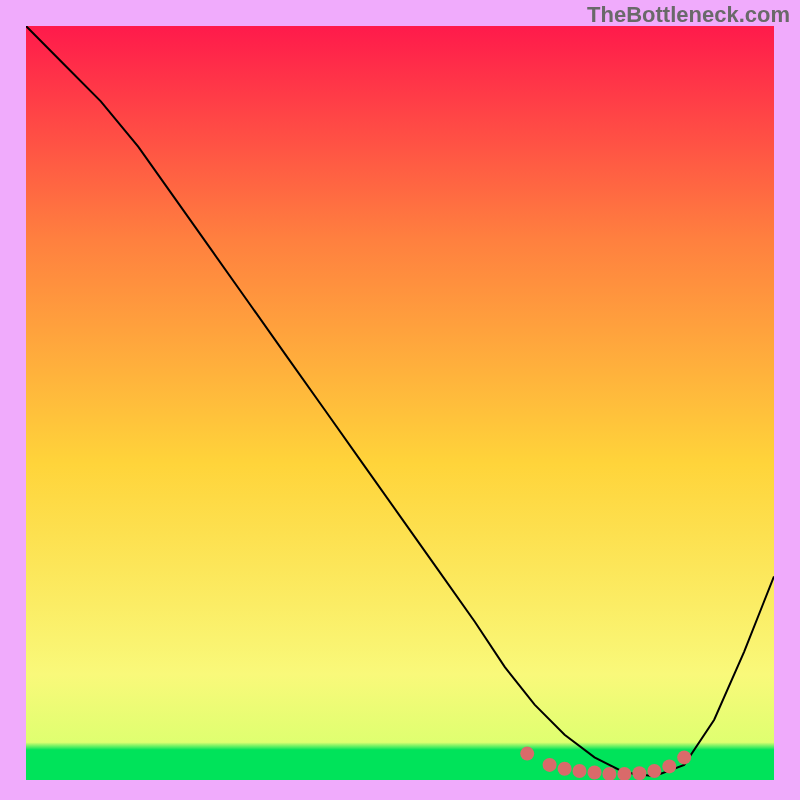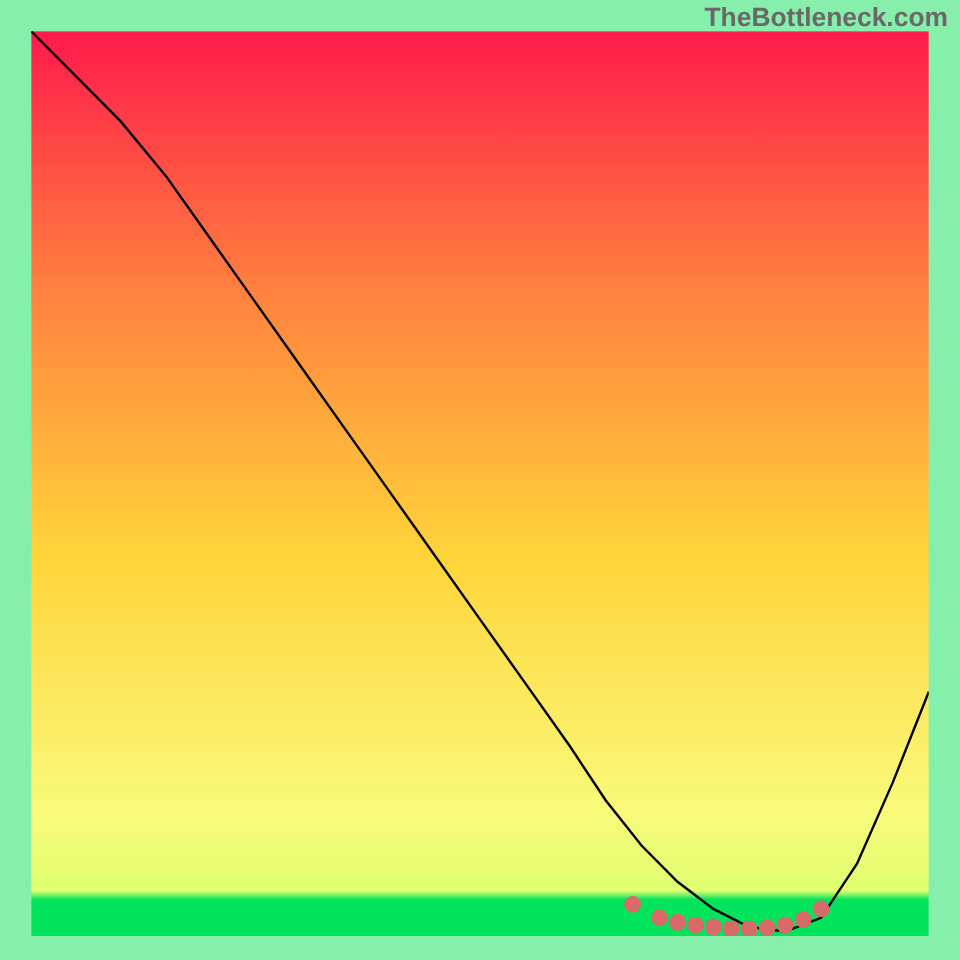--- a/index.html
+++ b/index.html
@@ -7,21 +7,21 @@
     padding: 0;
     width: 800px;
     height: 800px;
     background: #000;
     overflow: hidden;
   }
   .frame {
     position: relative;
     width: 800px;
     height: 800px;
-    background: #86efac;
+    background: #f0abfc;
   }
   .watermark {
     position: absolute;
     top: 2px;
     right: 10px;
     color: #696969;
     font-family: Arial, Helvetica, sans-serif;
     font-size: 22px;
     font-weight: bold;
     z-index: 10;

